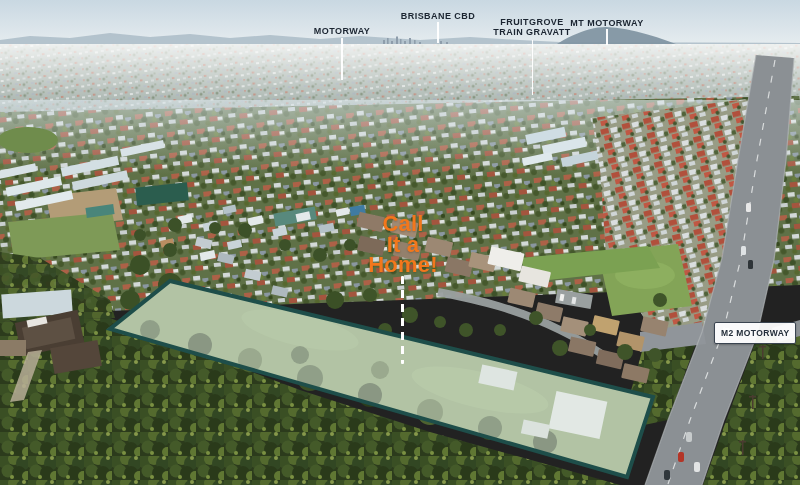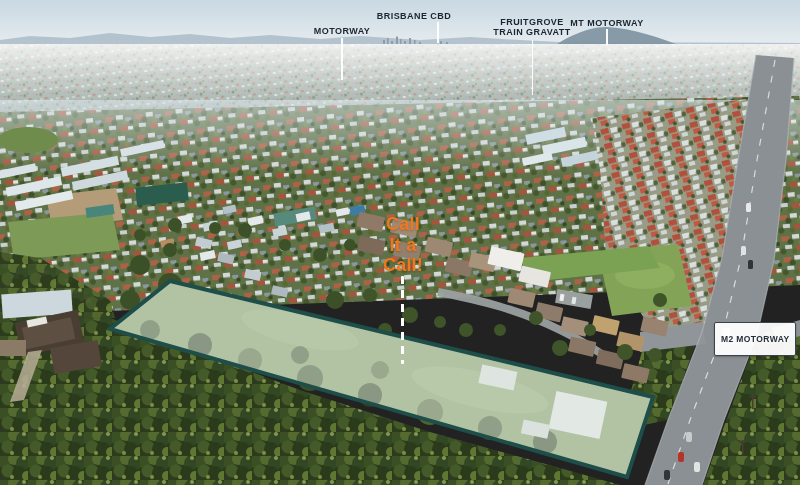--- a/index.html
+++ b/index.html
@@ -10,34 +10,34 @@
   .stage svg{position:absolute;left:0;top:0;}
   .place-label{
     position:absolute;transform:translateX(-50%);
     color:#1b2531;font-weight:700;font-size:9px;line-height:10px;
     letter-spacing:.45px;white-space:nowrap;text-align:center;
   }
   .place-label .ln{display:block;}
   .ptr{position:absolute;width:1.5px;background:rgba(255,255,255,.95);}
   .callout{
     position:absolute;left:403px;top:214px;transform:translateX(-50%);
-    color:#f2771c;font-weight:800;font-size:18px;line-height:20.5px;
+    color:#f2771c;font-weight:800;font-size:22px;line-height:20.5px;
     text-align:center;letter-spacing:.2px;
     text-shadow:0 1px 2px rgba(40,30,10,.25);white-space:nowrap;
   }
   .callout .ln{display:block;}
   .dash-line{
     position:absolute;left:401px;top:276px;width:3px;height:88px;
     background:repeating-linear-gradient(180deg,#ffffff 0 8px,rgba(255,255,255,0) 8px 14px);
     border-radius:1px;
   }
   .m2-badge{
     position:absolute;left:714px;top:322px;
     background:rgba(255,255,255,.95);border:1px solid #39434f;border-radius:2px;
-    padding:11px 6px;color:#242e3a;font-weight:700;font-size:8.5px;
+    padding:5px 6px;color:#242e3a;font-weight:700;font-size:8.5px;
     letter-spacing:.4px;white-space:nowrap;box-shadow:0 1px 2px rgba(0,0,0,.25);
   }
 </style>
 </head>
 <body>
 
 <div class="stage">
 
 <svg width="800" height="485" viewBox="0 0 800 485">
   <defs>
@@ -305,36 +305,36 @@
     </g>
   </g>
   <g>
     <polygon points="170,281 653,397 627,477 110,329" fill="rgba(225,234,229,0.52)" stroke="#1e4e4a" stroke-width="4" stroke-linejoin="miter"></polygon>
   </g>
 </svg>
 
   <div class="place-label" style="left:342px;top:26px;">MOTORWAY</div>
   <div class="ptr" style="left:341px;top:38px;height:42px;"></div>
 
-  <div class="place-label" style="left:414px;top:11px;">BRISBANE CBD</div>
+  <div class="place-label" style="left:438px;top:11px;">BRISBANE CBD</div>
   <div class="ptr" style="left:437px;top:22px;height:21px;"></div>
 
   <div class="place-label" style="left:532px;top:17px;">
     <span class="ln">FRUITGROVE</span>
     <span class="ln">TRAIN GRAVATT</span>
   </div>
   <div class="ptr" style="left:531.5px;top:40px;height:55px;"></div>
 
   <div class="place-label" style="left:607px;top:18px;">MT MOTORWAY</div>
   <div class="ptr" style="left:606px;top:29px;height:16px;"></div>
 
   <div class="callout">
     <span class="ln">Call</span>
     <span class="ln">It a</span>
-    <span class="ln">Call!</span>
+    <span class="ln">Home!</span>
   </div>
   <div class="dash-line"></div>
 
   <div class="m2-badge">
     <span>M2 MOTORWAY</span>
   </div>
 
 </div>
 
 </body></html>

